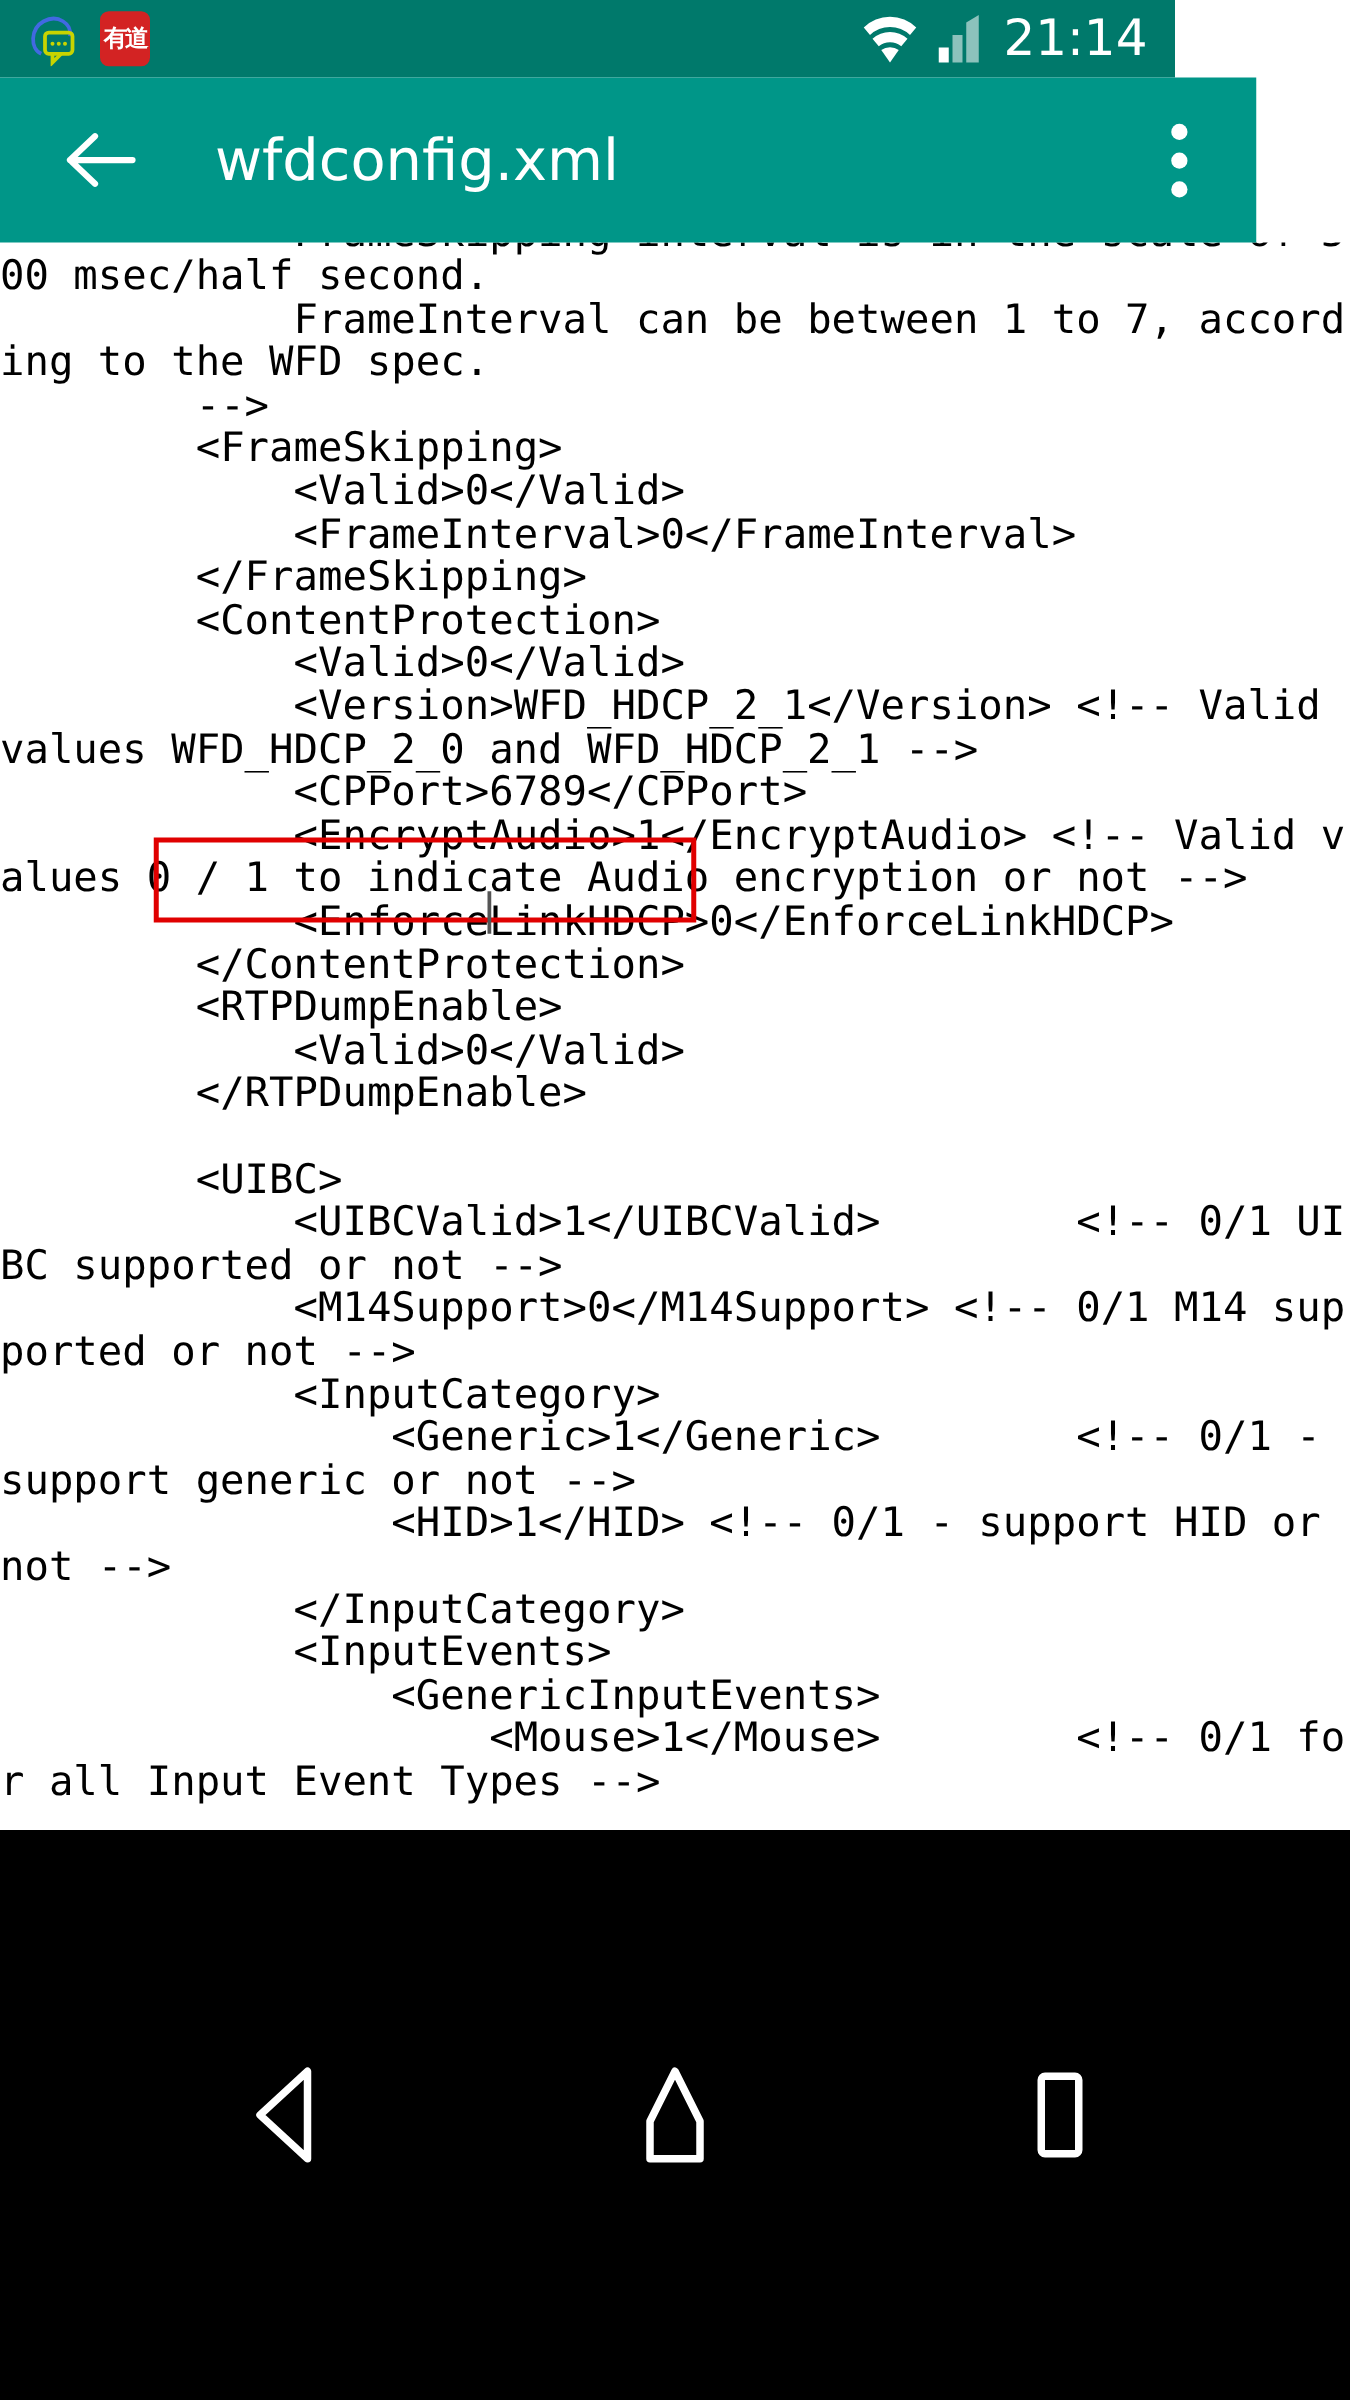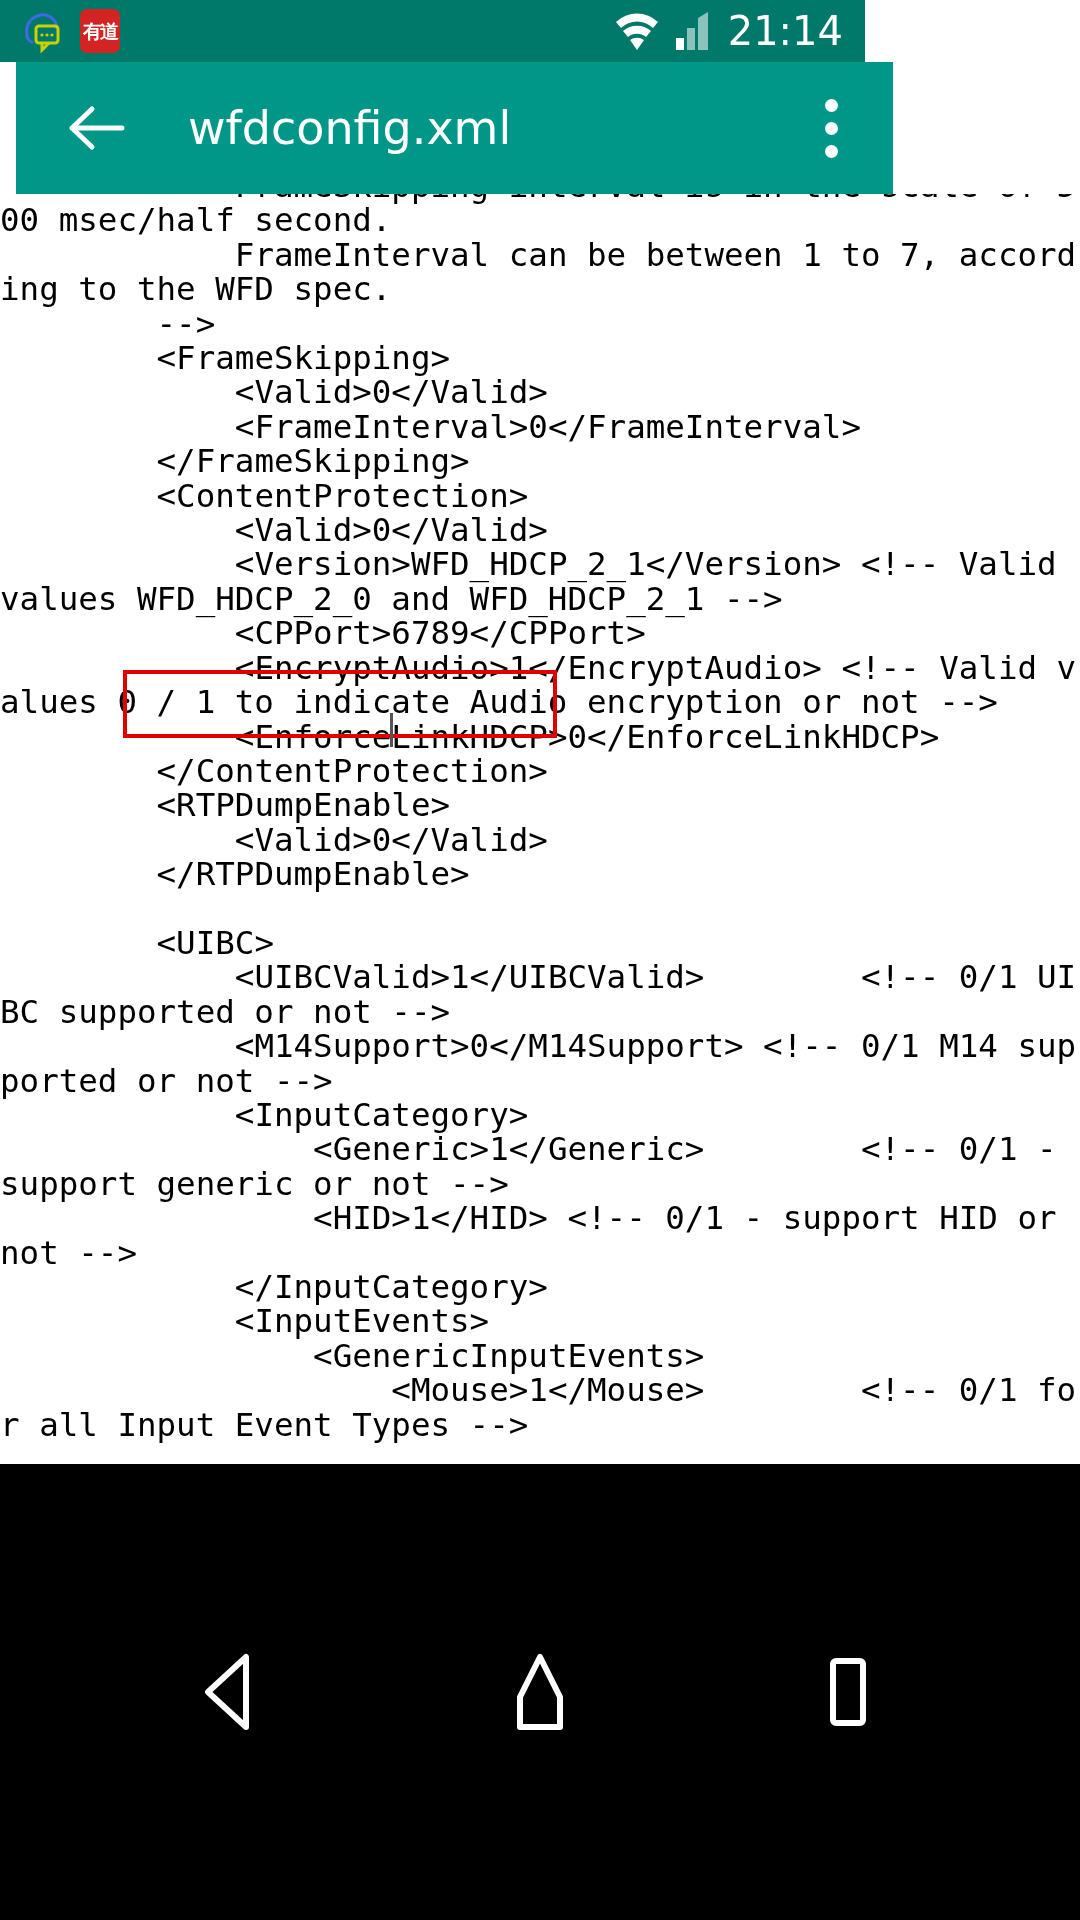--- a/index.html
+++ b/index.html
@@ -19,21 +19,21 @@
     width: 1080px;
     height: 1920px;
     background: #ffffff;
     overflow: hidden;
   }
 
   
   .status-bar {
     position: absolute;
     top: 0; left: 0;
-    width: 865px;
+    width: 940px;
     height: 62px;
     background: #00796b;
     display: flex;
     align-items: center;
     box-sizing: border-box;
     padding: 0 22px;
   }
   .status-left {
     display: flex;
     align-items: center;
@@ -69,22 +69,22 @@
     font-size: 40px;
     font-weight: 500;
     letter-spacing: 0px;
     line-height: 1;
     white-space: nowrap;
   }
 
   
   .app-bar {
     position: absolute;
-    top: 62px; left: 16px;
-    width: 877px;
+    top: 62px; left: 0;
+    width: 1005px;
     height: 132px;
     background: #009688;
     display: flex;
     align-items: center;
     box-sizing: border-box;
     padding: 0 28px;
     z-index: 5;
   }
   .back-arrow {
     width: 64px; height: 64px;

